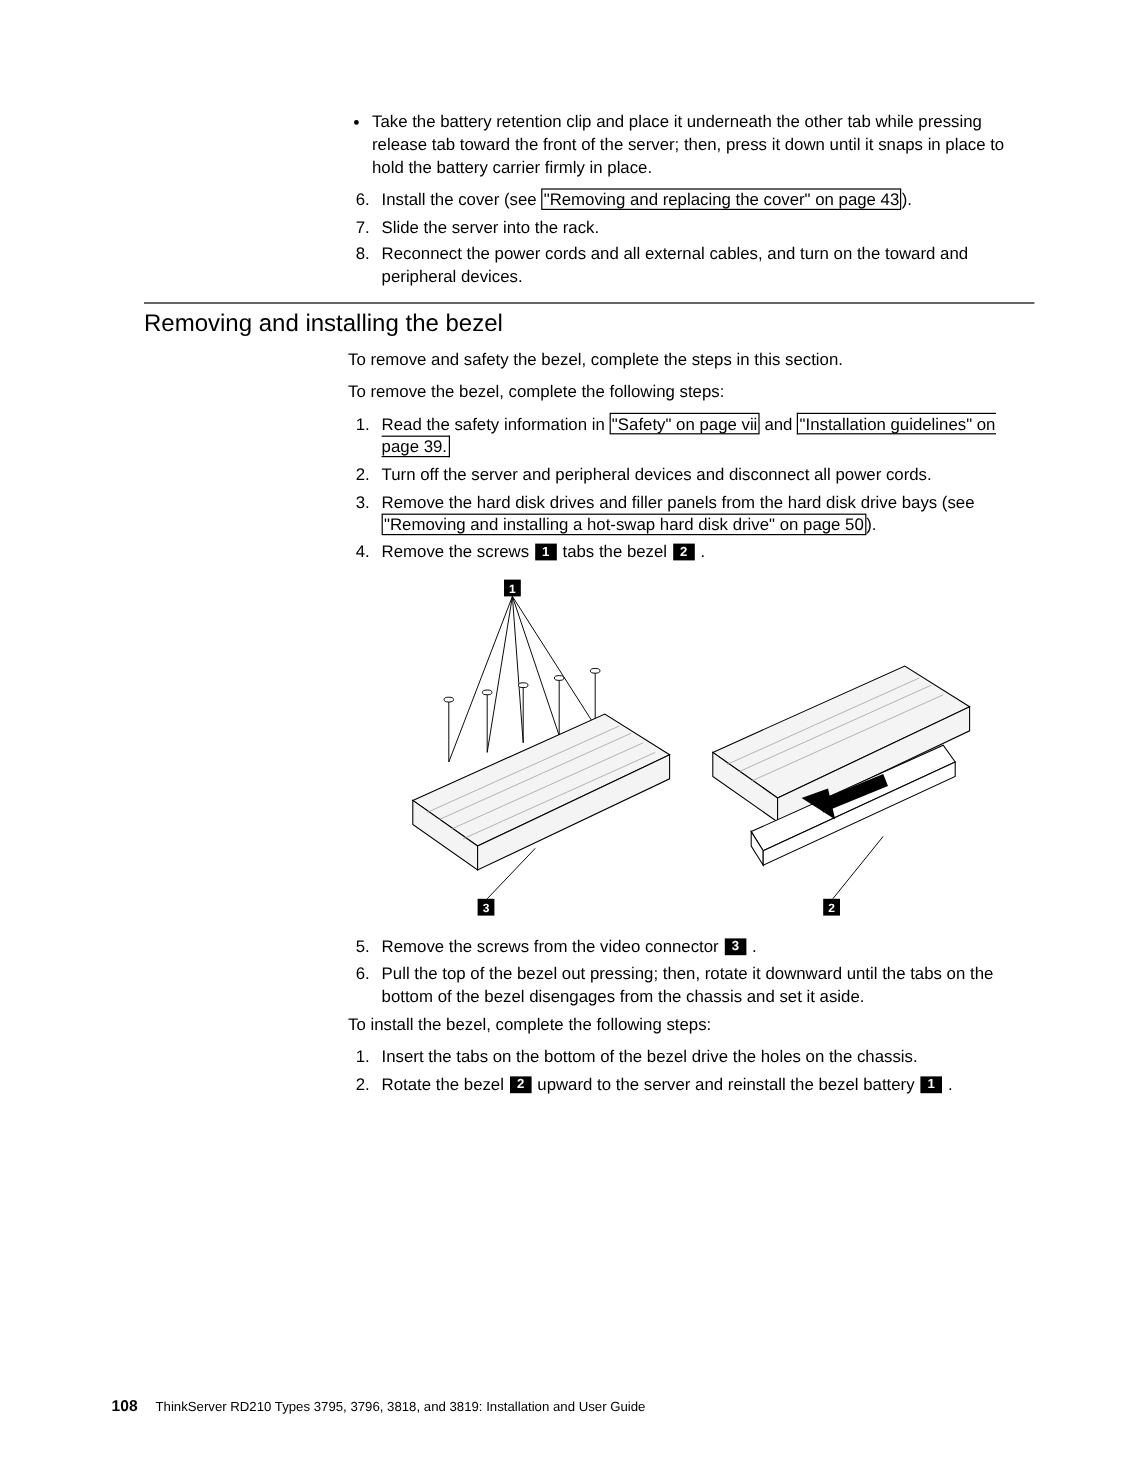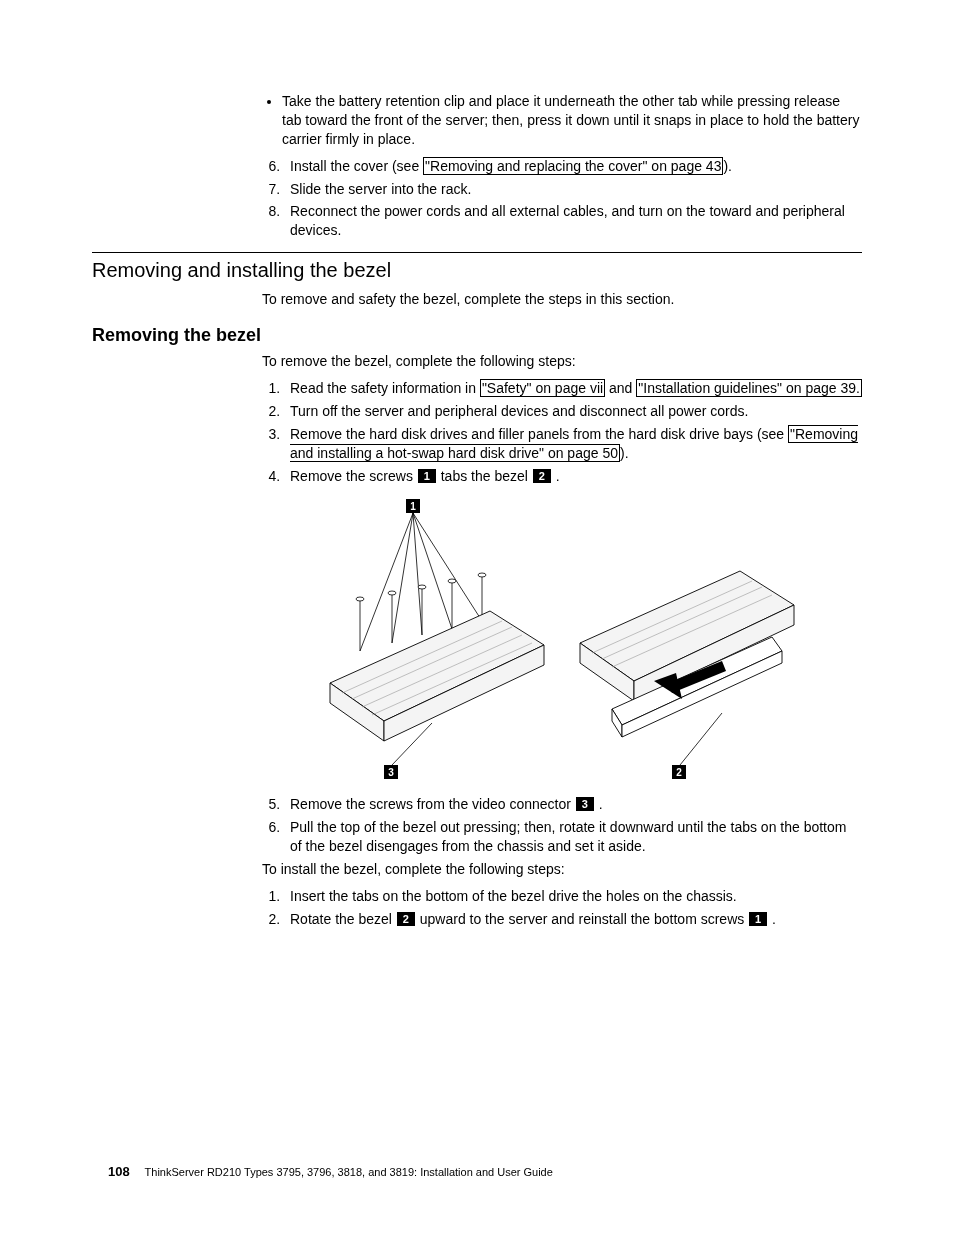--- a/index.html
+++ b/index.html
@@ -5,21 +5,21 @@
   body {
     font-family: Arial, Helvetica, sans-serif;
     font-size: 14px;
     color: #000;
     margin: 0;
     padding: 0;
     background: #fff;
     width: 954px;
   }
   .page {
-    padding: 92px 92px 40px 92px;
+    padding: 92px 92px 40px 120px;
     box-sizing: border-box;
     position: relative;
     min-height: 1235px;
   }
   .body-block {
     margin-left: 170px;
   }
   ul.bullet {
     list-style: disc;
     margin: 0 0 8px 0;
@@ -81,21 +81,21 @@
   .figure {
     margin: 8px 0 12px 0;
     display: flex;
     justify-content: center;
     gap: 20px;
   }
   .figure svg { display:block; }
   .footer {
     position: absolute;
     bottom: 56px;
-    left: 108px;
+    left: 93px;
     font-size: 11px;
   }
   .footer .pn {
     font-weight: bold;
     font-size: 13px;
     margin-right: 12px;
   }
 </style>
 </head>
 <body>
@@ -112,21 +112,20 @@
       </li>
       <li>Slide the server into the rack.</li>
       <li>Reconnect the power cords and all external cables, and turn on the toward and peripheral devices.</li>
     </ol>
   </div>
 
   <hr class="sep">
   <div class="h-sec">Removing and installing the bezel</div>
   <p class="intro">To remove and safety the bezel, complete the steps in this section.</p>
 
-  <div class="h-sub">Removing the bezel</div>
   <p class="intro">To remove the bezel, complete the following steps:</p>
   <div class="body-block">
     <ol class="steps">
       <li>
         <span>Read the safety information in </span><a class="xref">"Safety" on page vii</a><span> and </span><a class="xref">"Installation guidelines" on page 39.</a>
       </li>
       <li>Turn off the server and peripheral devices and disconnect all power cords.</li>
       <li>
         <span>Remove the hard disk drives and filler panels from the hard disk drive bays (see </span><a class="xref">"Removing and installing a hot-swap hard disk drive" on page 50</a><span>).</span>
       </li>
@@ -229,21 +228,21 @@
       </li>
       <li>Pull the top of the bezel out pressing; then, rotate it downward until the tabs on the bottom of the bezel disengages from the chassis and set it aside.</li>
     </ol>
   </div>
 
   <p class="intro">To install the bezel, complete the following steps:</p>
   <div class="body-block">
     <ol class="steps">
       <li>Insert the tabs on the bottom of the bezel drive the holes on the chassis.</li>
       <li>
-        <span>Rotate the bezel </span><span class="callout">2</span><span> upward to the server and reinstall the bottom screws </span><span class="callout">1</span><span> .</span>
+        <span>Rotate the bezel </span><span class="callout">2</span><span> upward to the server and reinstall the bezel battery </span><span class="callout">1</span><span> .</span>
       </li>
     </ol>
   </div>
 
   <div class="footer">
     <span class="pn">108</span>
     <span>ThinkServer RD210 Types 3795, 3796, 3818, and 3819: Installation and User Guide</span>
   </div>
 </div>
 

